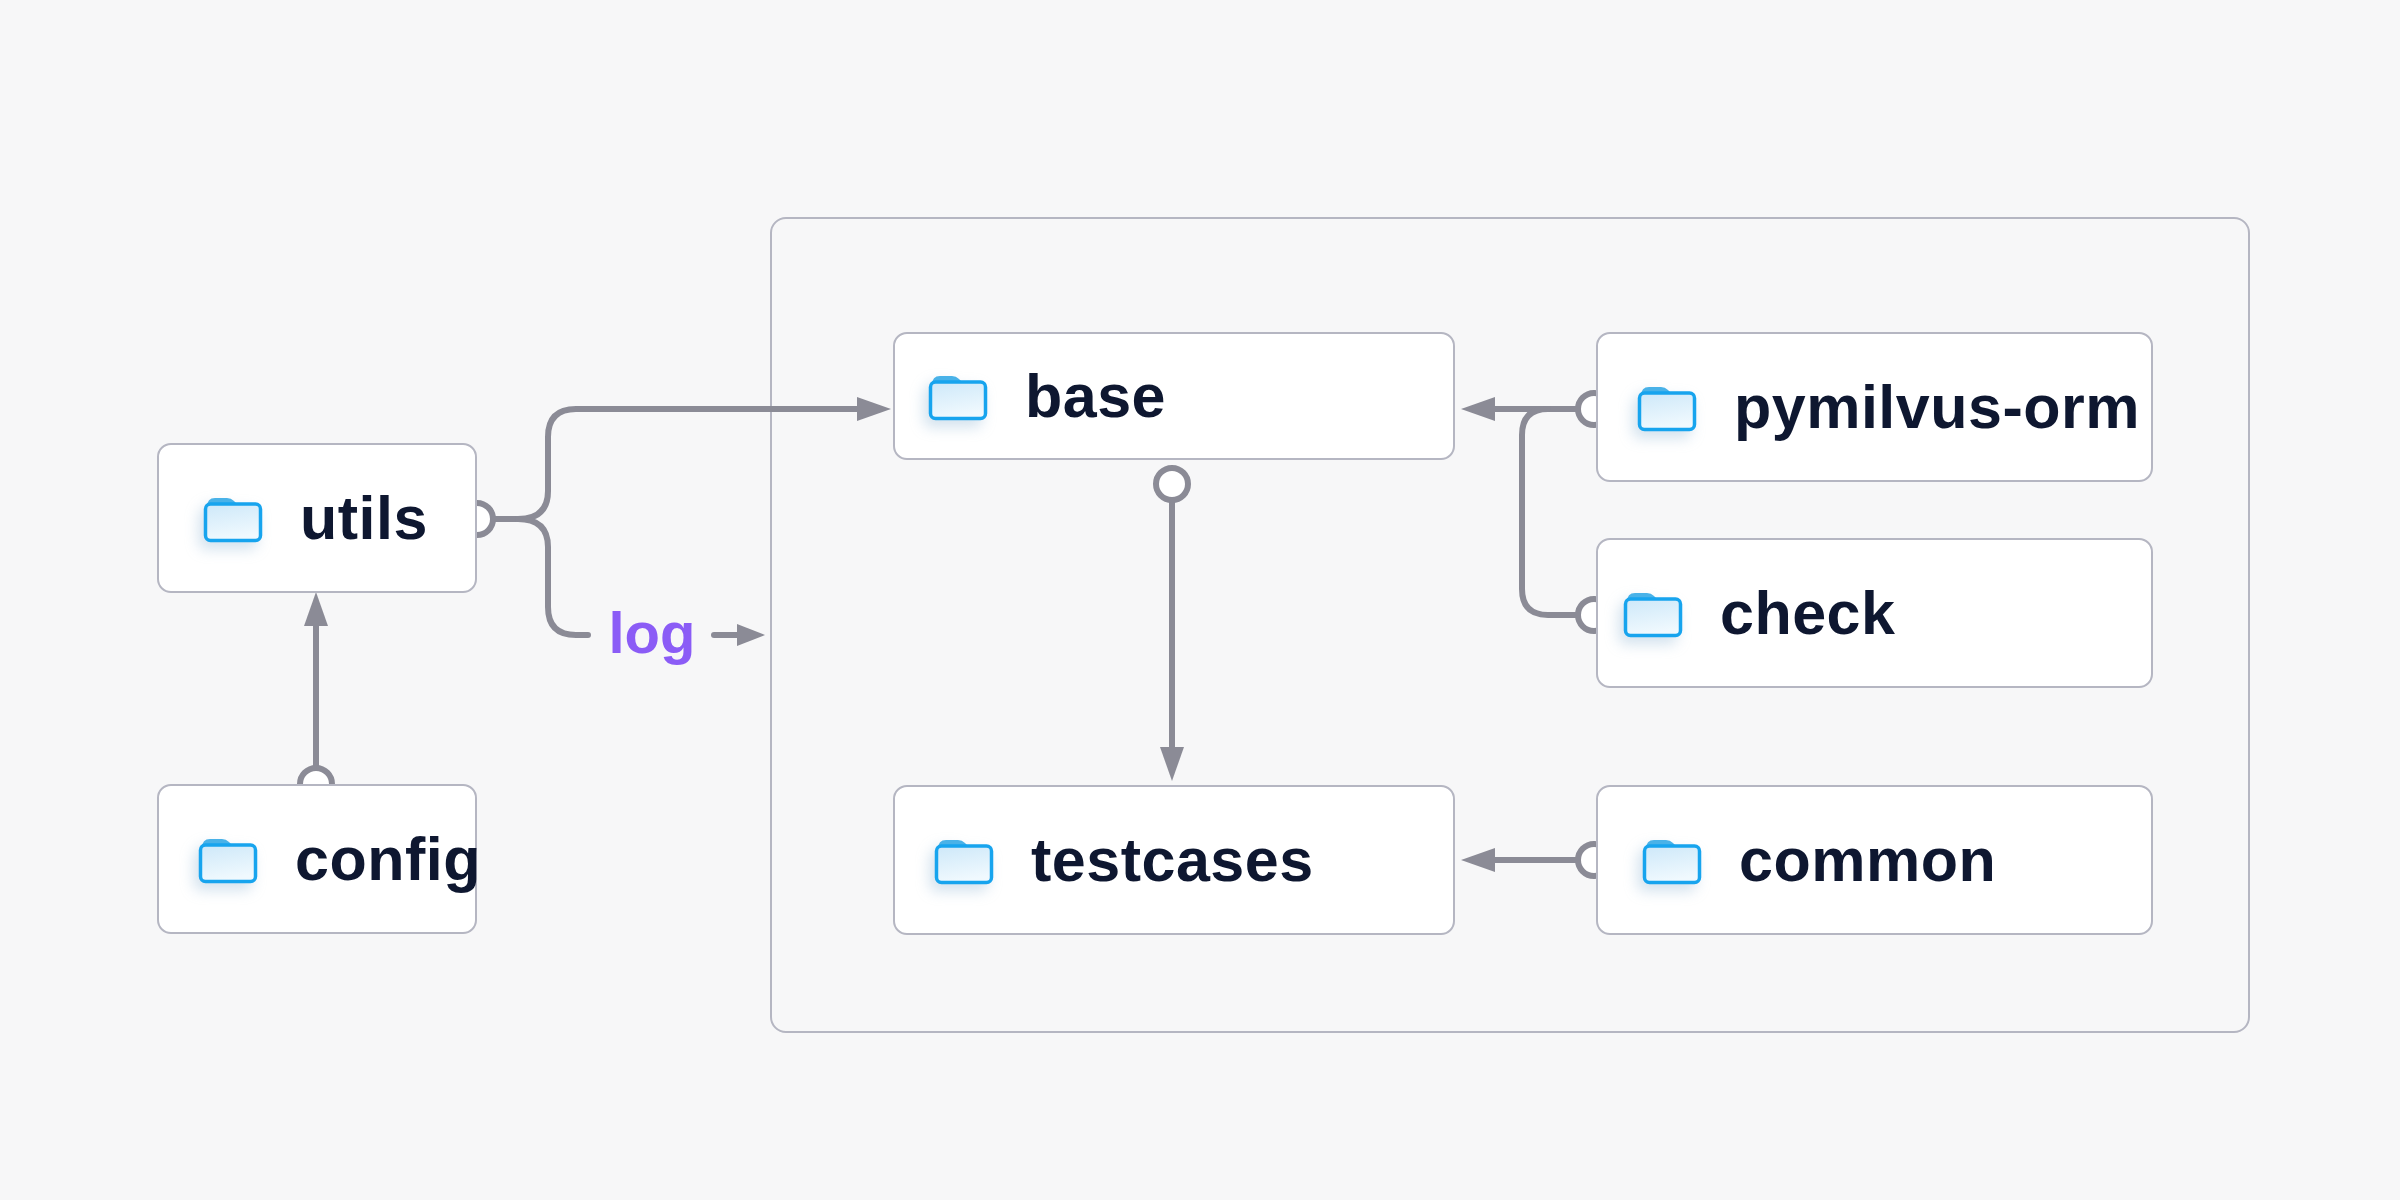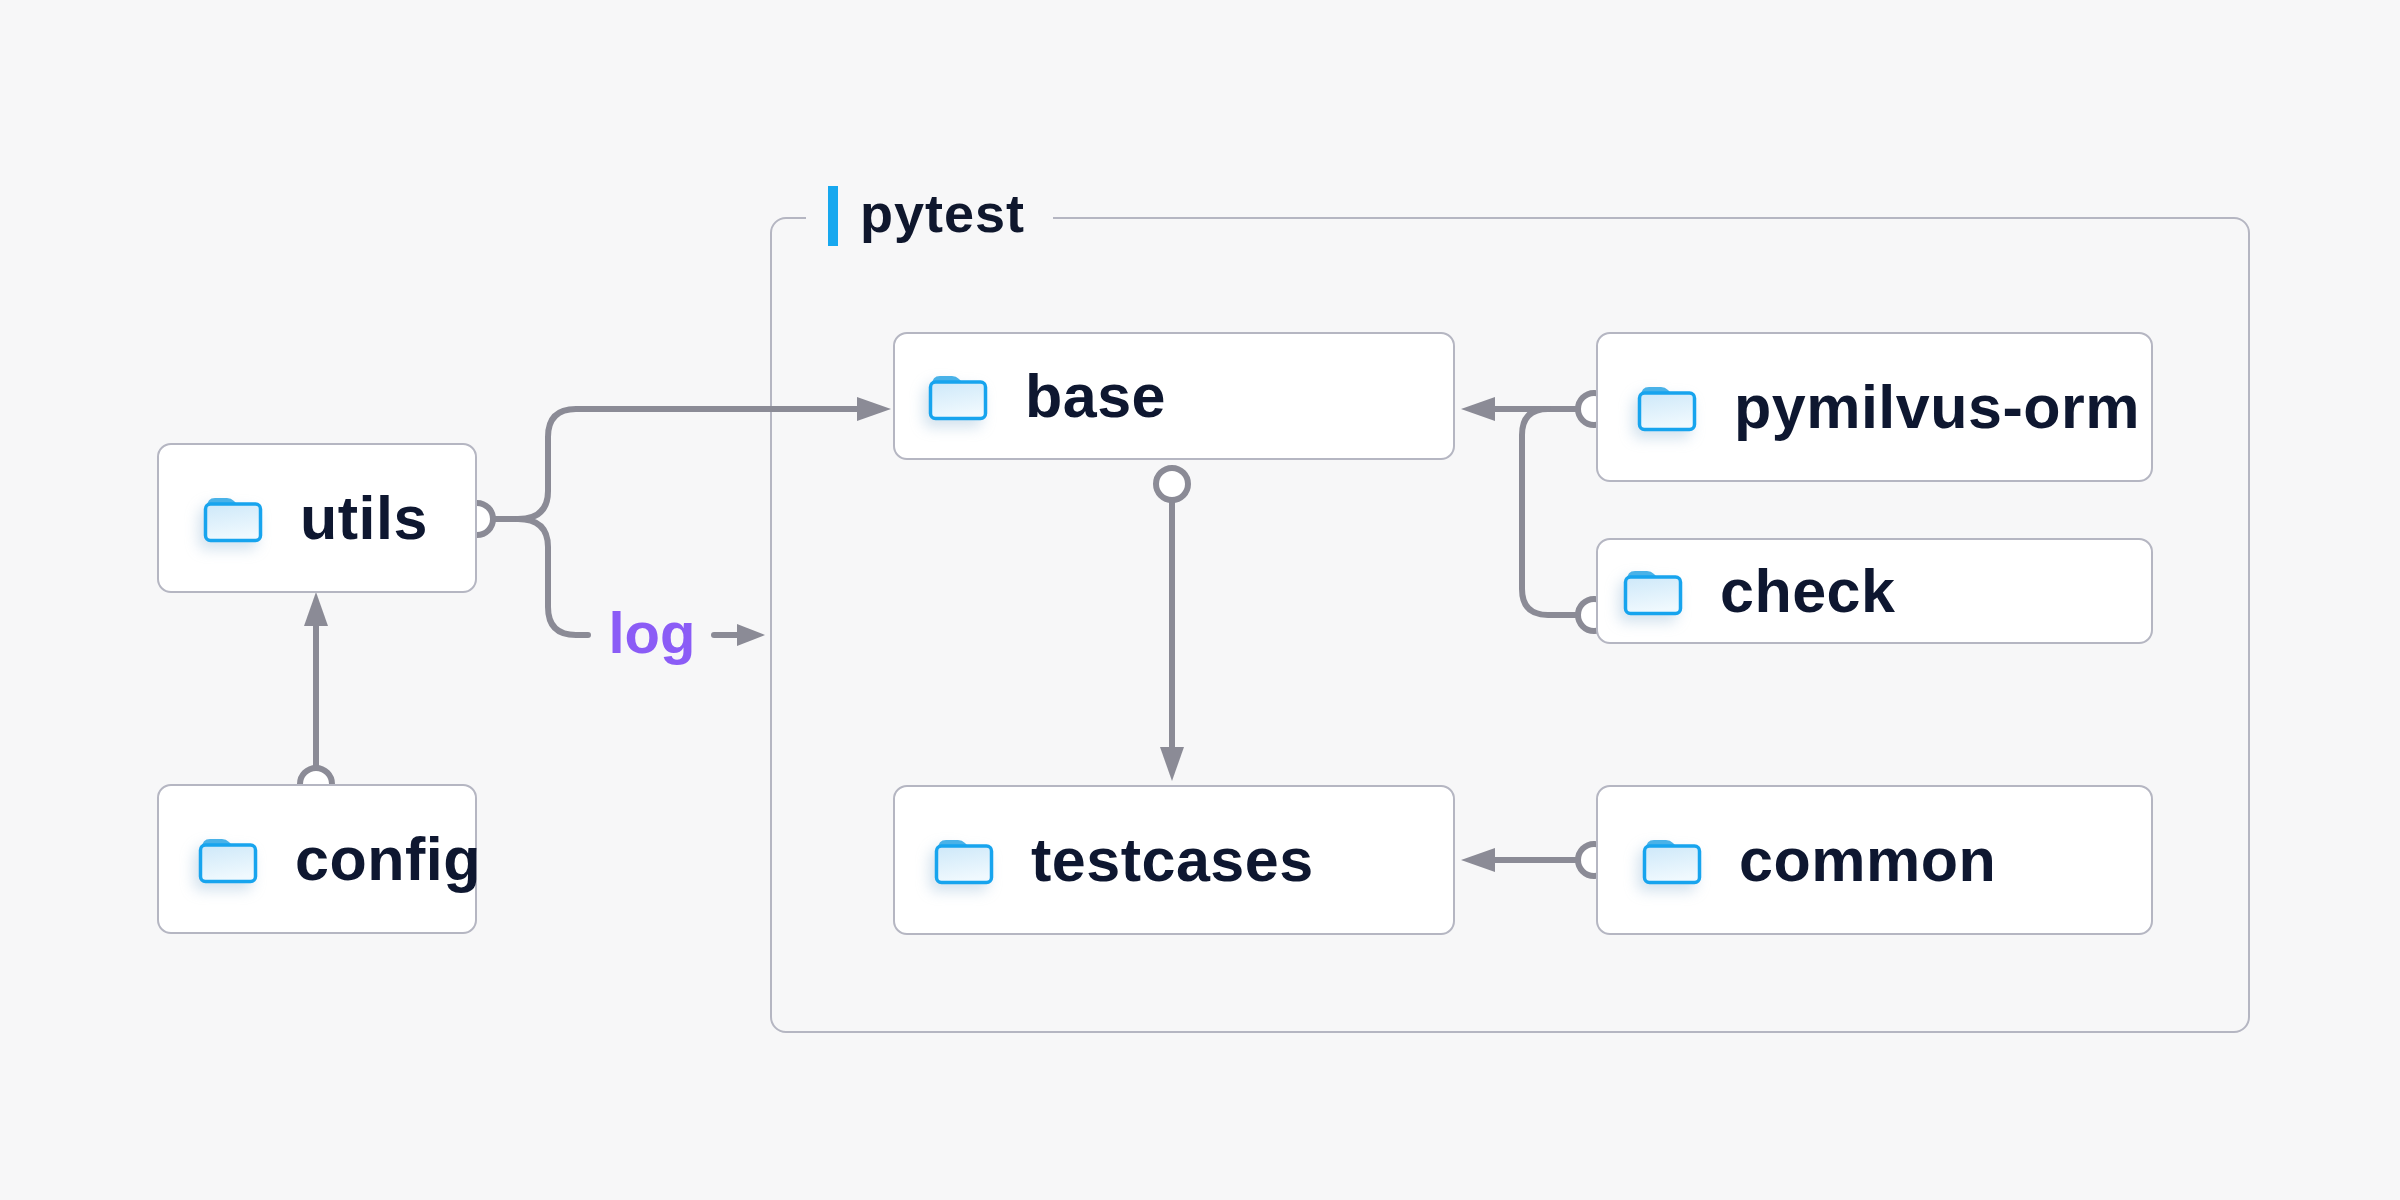--- a/index.html
+++ b/index.html
@@ -25,39 +25,35 @@
   .node{
     position:absolute;background:#ffffff;border:2px solid #b5b6c2;border-radius:14px;
     display:flex;align-items:center;padding-left:38px;gap:36px;box-sizing:border-box;z-index:2;
   }
   .node .label{font-size:61px;font-weight:700;color:#0e1730;letter-spacing:0.5px;white-space:nowrap;}
   .folder{filter:drop-shadow(-5px 7px 7px rgba(110,160,200,0.30));flex:0 0 auto;}
   .n-utils    {left:157px; top:443px; width:320px; height:150px;padding-left:43px;}
   .n-config   {left:157px; top:784px; width:320px; height:150px;}
   .n-base     {left:893px; top:332px; width:562px; height:128px;padding-left:32px;}
   .n-pymilvus {left:1596px;top:332px; width:557px; height:150px;}
-  .n-check    {left:1596px;top:538px; width:557px; height:106px;padding-left:24px;}
+  .n-check    {left:1596px;top:538px; width:557px; height:150px;padding-left:24px;}
   .n-testcases{left:893px; top:785px; width:562px; height:150px;}
   .n-common   {left:1596px;top:785px; width:557px; height:150px;padding-left:43px;}
   .edges{position:absolute;left:0;top:0;width:2400px;height:1200px;z-index:2;pointer-events:none;}
   .edge-label-log{
     position:absolute;left:596px;top:601px;width:112px;height:64px;line-height:64px;
     text-align:center;font-size:58px;font-weight:600;color:#8b5cf6;z-index:3;
   }
 </style>
 </head>
 <body>
 
 <div class="stage">
 
   <div class="group-box"></div>
-  <div class="group-label">
-    <span class="bar"></span>
-    <span class="txt">pytest</span>
-  </div>
 
   <svg class="edges" viewBox="0 0 2400 1200">
     <defs>
       <linearGradient id="fgrad" x1="0" y1="0" x2="0.25" y2="1">
         <stop offset="0" stop-color="#cde8f9"></stop>
         <stop offset="1" stop-color="#f0f9fe"></stop>
       </linearGradient>
     </defs>
     <g stroke="#8b8b96" stroke-width="6" fill="none" stroke-linecap="round">
 

